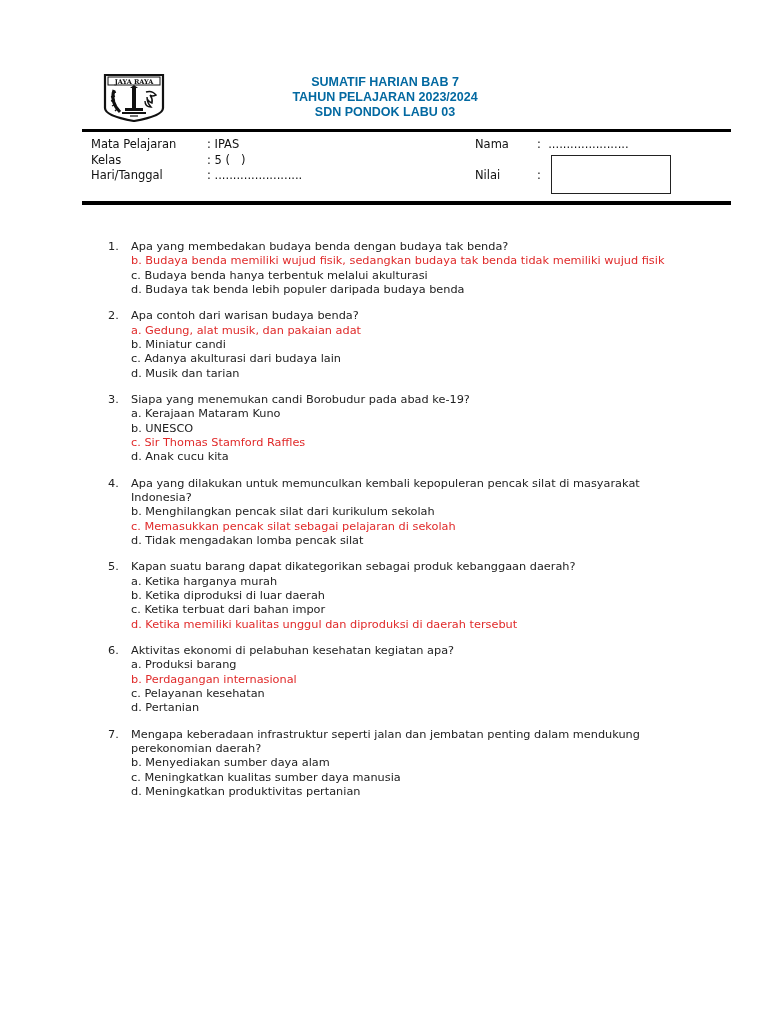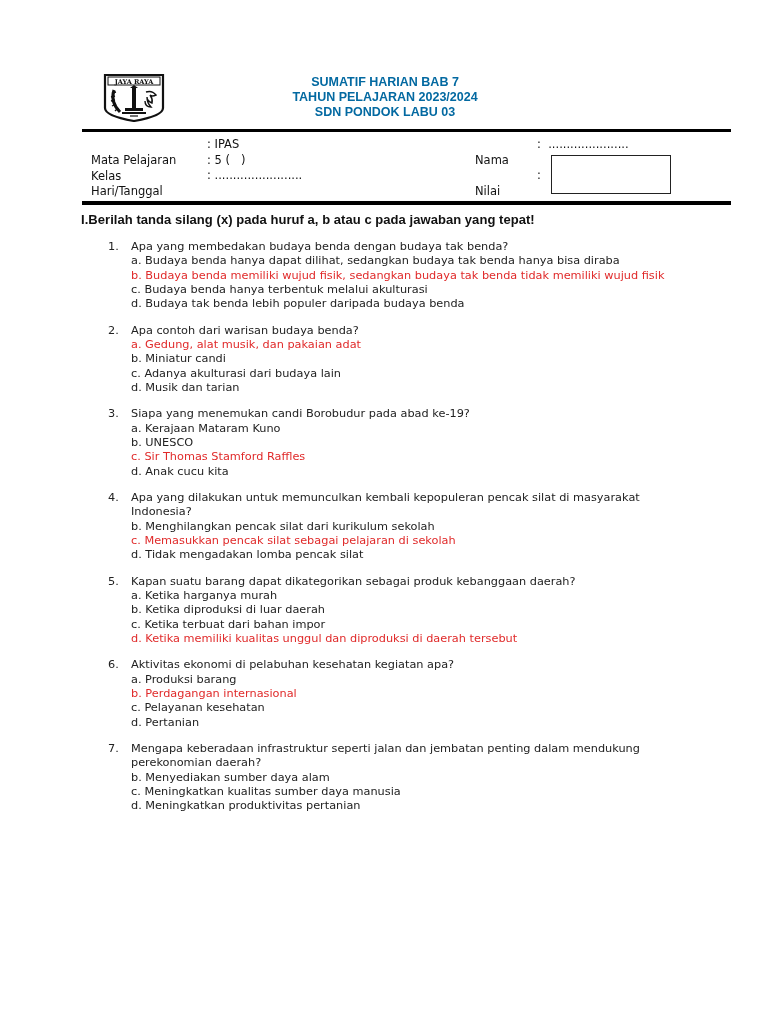--- a/index.html
+++ b/index.html
@@ -12,21 +12,21 @@
   .title-block { position: absolute; left: 230px; top: 75px; width: 310px; text-align: center;
                  font-family: "Liberation Sans", sans-serif; font-weight: bold; font-size: 12.5px; line-height: 15px; color: #0369a1; }
   .title-line { display: block; }
 
   .rule { position: absolute; left: 82px; width: 649px; background: #000; }
   .rule.top { top: 129px; height: 3px; }
   .rule.bottom { top: 201px; height: 4px; }
 
   .info { position: absolute; font-size: 11.5px; line-height: 15.5px; color: #111; }
   .info-row { display: flex; height: 15.5px; }
-  .info-label { width: 116px; margin-top: 16px; }
+  .info-label { width: 116px; }
   .info-left { left: 91px; top: 137px; }
   .info-right { left: 475px; top: 137px; }
   .info-right .info-label { width: 62px; }
   .nilai-box { position: absolute; left: 551px; top: 155px; width: 118px; height: 37px; border: 1px solid #222; }
 
   .section-heading { position: absolute; left: 81px; top: 212px; font-family: "Liberation Sans", sans-serif;
                      font-weight: bold; font-size: 13px; color: #111; letter-spacing: 0.05px; }
 
   .questions { position: absolute; left: 108px; top: 240px; width: 600px; font-size: 11.3px; line-height: 14.3px; color: #222; }
   .q { margin-bottom: 12.2px; }
@@ -88,30 +88,28 @@
     <div class="info-row"></div>
     <div class="info-row">
       <span class="info-label">Nilai</span>
       <span>:</span>
     </div>
   </div>
   <div class="nilai-box"></div>
 
   <div class="rule bottom"></div>
 
-  <div class="section-heading">I.Berilah tanda silang (x) pada huruf a, b atau c pada jawaban yang tepat!</div>
 
   <div class="questions">
 
     <div class="q">
       <div class="q-head">
           <span class="q-num">1.</span>
           <span class="q-text">Apa yang membedakan budaya benda dengan budaya tak benda?</span>
         </div>
-      <div class="opt">a. Budaya benda hanya dapat dilihat, sedangkan budaya tak benda hanya bisa diraba</div>
       <div class="opt correct">b. Budaya benda memiliki wujud fisik, sedangkan budaya tak benda tidak memiliki wujud fisik</div>
       <div class="opt">c. Budaya benda hanya terbentuk melalui akulturasi</div>
       <div class="opt">d. Budaya tak benda lebih populer daripada budaya benda</div>
     </div>
 
     <div class="q">
       <div class="q-head">
           <span class="q-num">2.</span>
           <span class="q-text">Apa contoh dari warisan budaya benda?</span>
         </div>

